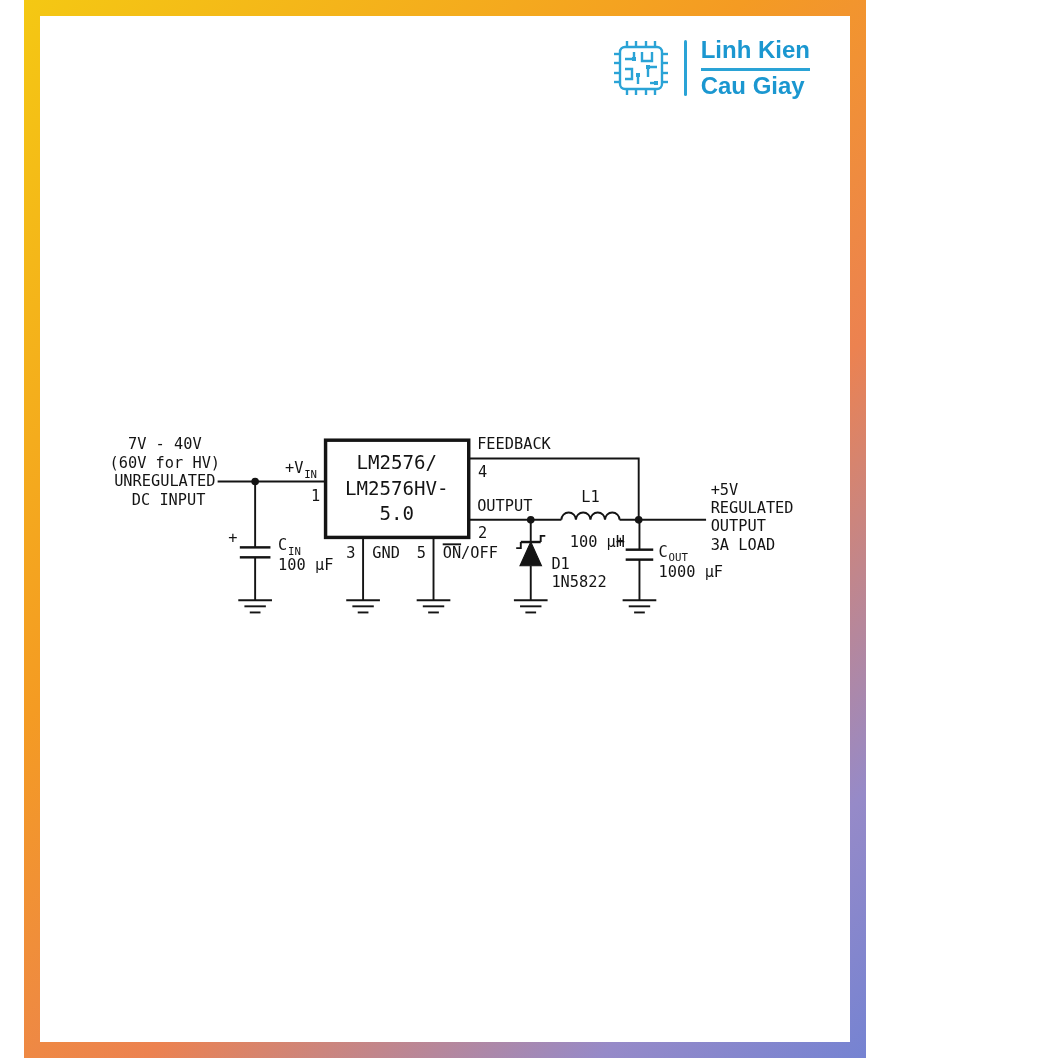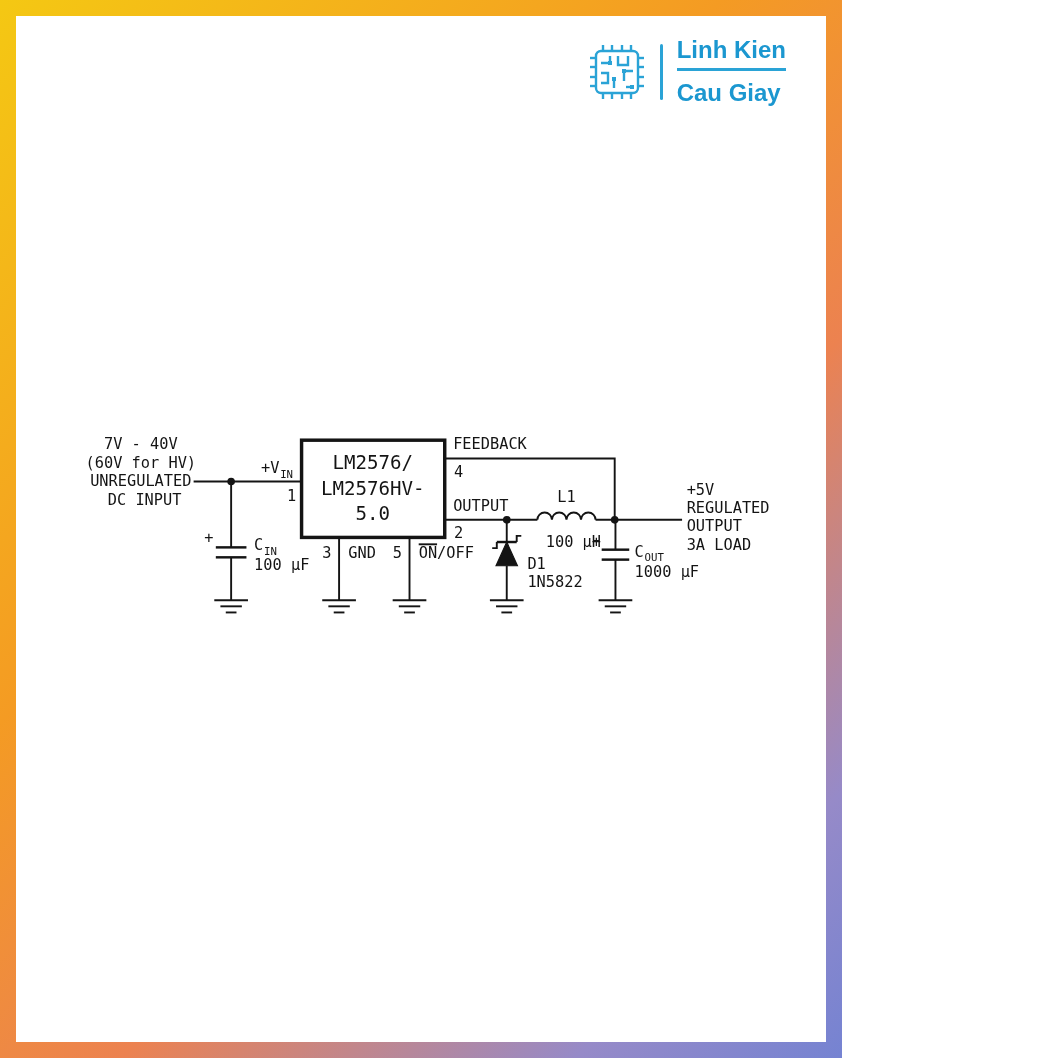--- a/index.html
+++ b/index.html
@@ -1,26 +1,26 @@
 <!DOCTYPE html>
 <html><head>
 <meta charset="utf-8">
 <style>
   html,body{margin:0;padding:0;background:#fff;}
   body{width:1058px;height:1058px;overflow:hidden;}
   .frame{position:relative;width:842px;height:1058px;
-    background:linear-gradient(135deg,#f4c813 0%,#f49b23 38%,#ec8250 62%,#968ac8 86%,#7583d2 100%);}
+    background:linear-gradient(135deg,#f4c813 0%,#f49b23 38%,#ec8250 62%,#968ac8 86%,#7583d2 100%);margin-left:24px;}
   .canvas{position:absolute;left:16px;top:16px;right:16px;bottom:16px;background:#ffffff;}
   
   .logo{position:absolute;top:20px;right:40px;display:flex;align-items:center;gap:14px;}
   .logo-divider{width:3px;height:56px;background:#2aa3d6;border-radius:2px;}
   .logo-text{display:flex;flex-direction:column;}
   .logo-line1{font-family:"Liberation Sans",sans-serif;font-weight:bold;font-size:24px;color:#1b97d0;
     padding-bottom:4px;border-bottom:3px solid #2aa3d6;}
-  .logo-line2{font-family:"Liberation Sans",sans-serif;font-weight:bold;font-size:24px;color:#1b97d0;padding-top:8px;}
+  .logo-line2{font-family:"Liberation Sans",sans-serif;font-weight:bold;font-size:24px;color:#1b97d0;padding-top:1px;}
   
   .sch{position:absolute;left:0;top:0;width:100%;height:100%;}
   .sch line,.sch path,.sch rect.icbox,.sch polyline{stroke:#141414;stroke-width:2.5;fill:none;}
   .sch .plate{stroke-width:3.2;}
   .sch rect.icbox{stroke-width:4.5;fill:#ffffff;}
   .sch .dot{fill:#141414;stroke:none;}
   .sch .tri{fill:#141414;stroke:#141414;stroke-width:1.5;}
   .sch text{font-family:"DejaVu Sans Mono","Liberation Mono",monospace;font-size:20px;fill:#141414;stroke:none;}
   .sch text.sub{font-size:14px;}
   .sch text.ic-label{font-size:25px;}

